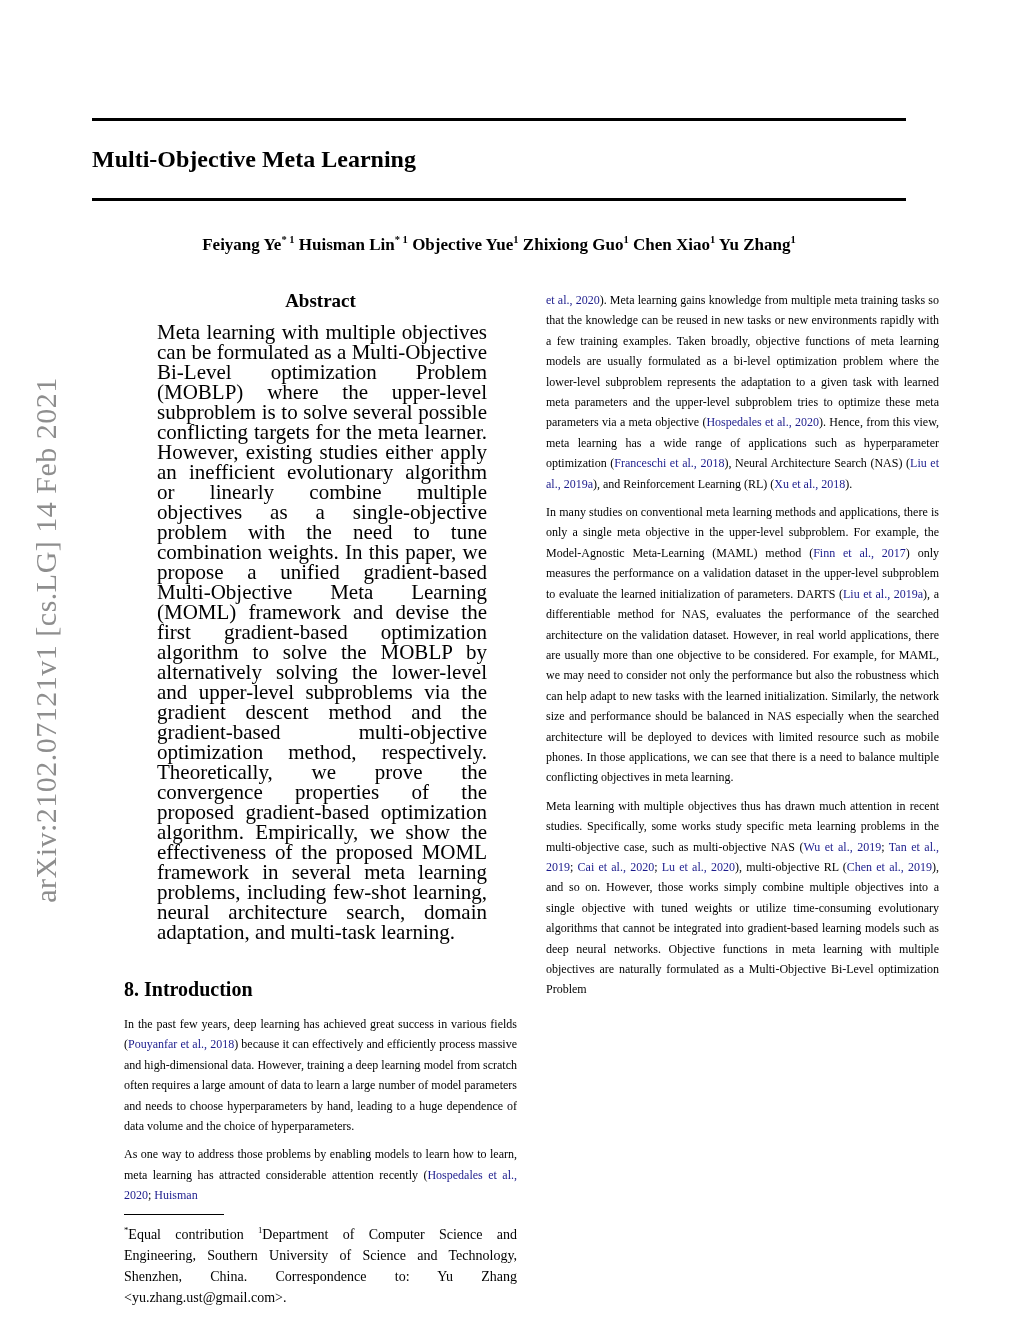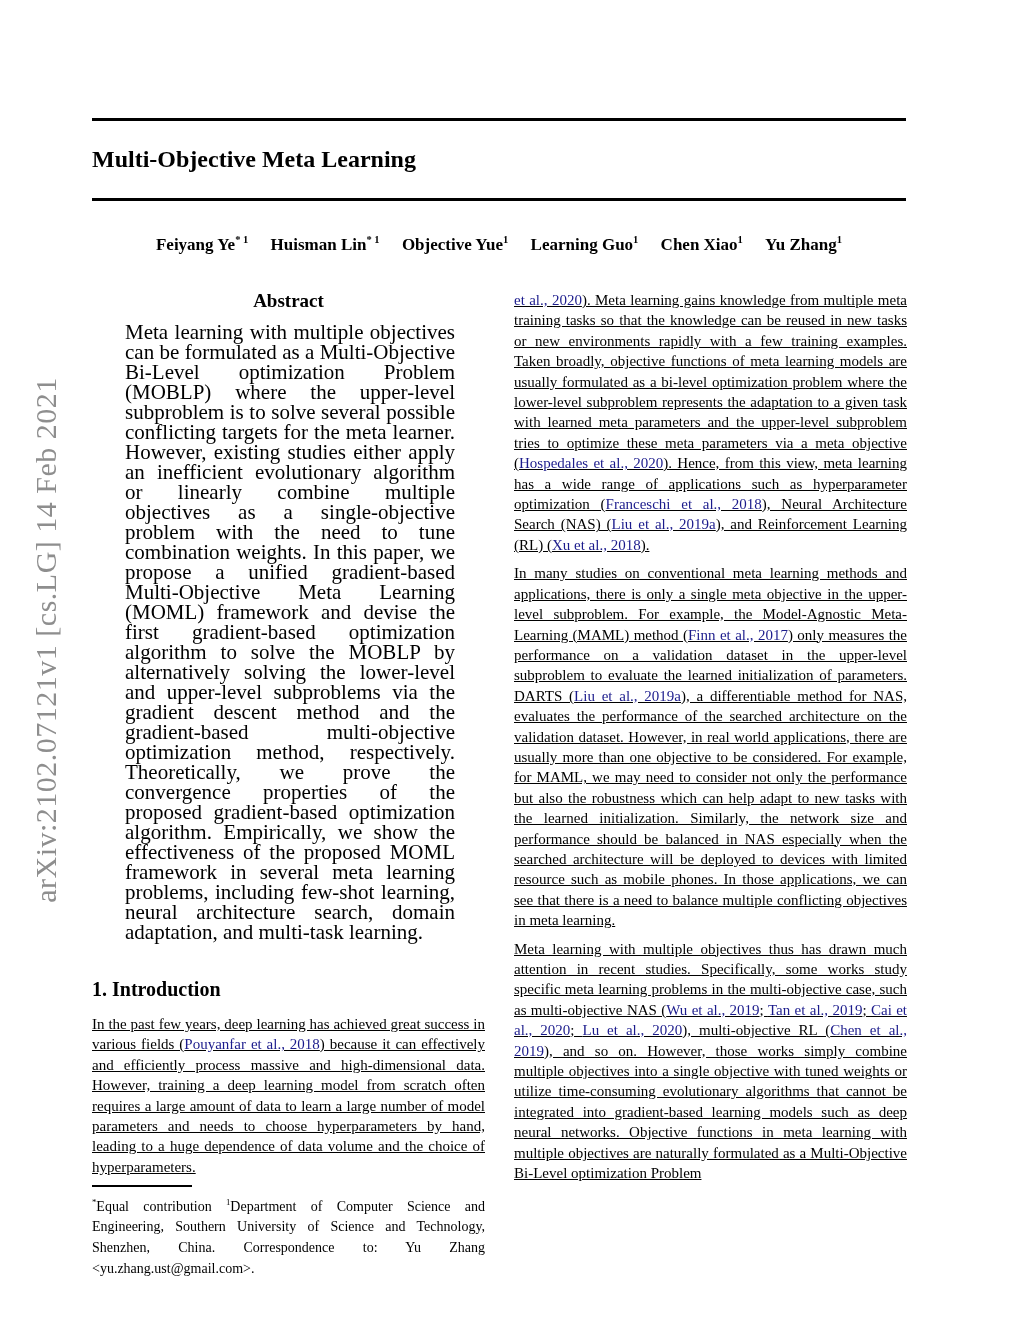--- a/index.html
+++ b/index.html
@@ -45,25 +45,26 @@
   }
   .authors {
     position: absolute;
     left: 92px;
     width: 814px;
     top: 234px;
     text-align: center;
     font-size: 17px;
     font-weight: bold;
   }
-  .author { margin: 0 9px; white-space: nowrap; }
+  .author { margin: 0 0; white-space: nowrap; }
   .author sup { font-size: 62%; font-weight: bold; }
   .col {
     position: absolute;
     width: 393px;
+    margin-left: 32px;
   }
   .col-left  { left: 92px;  top: 290px; }
   .col-right { left: 514px; top: 290px; }
   .abstract-heading {
     margin: 0 0 10px 0;
     text-align: center;
     font-size: 19px;
     font-weight: bold;
   }
   .abstract-body {
@@ -73,25 +74,24 @@
     text-align: justify;
     hyphens: auto;
   }
   .section-heading {
     margin: 36px 0 13px 0;
     font-size: 20px;
     font-weight: bold;
   }
   .body-par {
     margin: 0 0 8px 0;
-    font-size: 15px;
+    font-size: 12px;
     line-height: 20.4px;
     text-align: justify;
     hyphens: auto;
-    text-decoration: underline;
   }
   .cite { color: #1b1b8c; }
   .footnote-rule {
     width: 100px;
     height: 1.5px;
     background: #000000;
     margin: 8px 0 5px 0;
   }
   .footnote {
     margin: 0;
@@ -112,33 +112,34 @@
   <div class="rule rule-top"></div>
 
   <h1 class="title">Multi-Objective Meta Learning</h1>
 
   <div class="rule rule-mid"></div>
 
   <div class="authors">
     <span class="author"><span>Feiyang Ye</span><sup>* 1</sup></span>
     <span class="author"><span>Huisman Lin</span><sup>* 1</sup></span>
     <span class="author"><span>Objective Yue</span><sup>1</sup></span>
-    <span class="author"><span>Learning Guo</span><sup>1</sup></span>
+    <span class="author"><span>Zhixiong Guo</span><sup>1</sup></span>
     <span class="author"><span>Chen Xiao</span><sup>1</sup></span>
     <span class="author"><span>Yu Zhang</span><sup>1</sup></span>
   </div>
 
   <div class="col col-left">
     <h2 class="abstract-heading">Abstract</h2>
     <p class="abstract-body">Meta learning with multiple objectives can be formulated as a Multi-Objective Bi-Level optimization Problem (MOBLP) where the upper-level subproblem is to solve several possible conflicting targets for the meta learner. However, existing studies either apply an inefficient evolutionary algorithm or linearly combine multiple objectives as a single-objective problem with the need to tune combination weights. In this paper, we propose a unified gradient-based Multi-Objective Meta Learning (MOML) framework and devise the first gradient-based optimization algorithm to solve the MOBLP by alternatively solving the lower-level and upper-level subproblems via the gradient descent method and the gradient-based multi-objective optimization method, respectively. Theoretically, we prove the convergence properties of the proposed gradient-based optimization algorithm. Empirically, we show the effectiveness of the proposed MOML framework in several meta learning problems, including few-shot learning, neural architecture search, domain adaptation, and multi-task learning.</p>
 
-    <h2 class="section-heading">1. Introduction</h2>
+    <h2 class="section-heading">8. Introduction</h2>
 
     <p class="body-par"><span>In the past few years, deep learning has achieved great success in various fields (</span><span class="cite">Pouyanfar et al., 2018</span><span>) because it can effectively and efficiently process massive and high-dimensional data. However, training a deep learning model from scratch often requires a large amount of data to learn a large number of model parameters and needs to choose hyperparameters by hand, leading to a huge dependence of data volume and the choice of hyperparameters.</span></p>
 
+    <p class="body-par"><span>As one way to address those problems by enabling models to learn how to learn, meta learning has attracted considerable attention recently (</span><span class="cite">Hospedales et al., 2020</span><span>; </span><span class="cite">Huisman</span></p>
 
     <div class="footnote-rule"></div>
 
     <p class="footnote"><sup>*</sup><span>Equal contribution    </span><sup>1</sup><span>Department of Computer Science and Engineering, Southern University of Science and Technology, Shenzhen, China.  Correspondence to:  Yu Zhang &lt;yu.zhang.ust@gmail.com&gt;.</span></p>
   </div>
 
   <div class="col col-right">
     <p class="body-par"><span class="cite">et al., 2020</span><span>). Meta learning gains knowledge from multiple meta training tasks so that the knowledge can be reused in new tasks or new environments rapidly with a few training examples. Taken broadly, objective functions of meta learning models are usually formulated as a bi-level optimization problem where the lower-level subproblem represents the adaptation to a given task with learned meta parameters and the upper-level subproblem tries to optimize these meta parameters via a meta objective (</span><span class="cite">Hospedales et al., 2020</span><span>). Hence, from this view, meta learning has a wide range of applications such as hyperparameter optimization (</span><span class="cite">Franceschi et al., 2018</span><span>), Neural Architecture Search (NAS) (</span><span class="cite">Liu et al., 2019a</span><span>), and Reinforcement Learning (RL) (</span><span class="cite">Xu et al., 2018</span><span>).</span></p>
 
     <p class="body-par"><span>In many studies on conventional meta learning methods and applications, there is only a single meta objective in the upper-level subproblem. For example, the Model-Agnostic Meta-Learning (MAML) method (</span><span class="cite">Finn et al., 2017</span><span>) only measures the performance on a validation dataset in the upper-level subproblem to evaluate the learned initialization of parameters. DARTS (</span><span class="cite">Liu et al., 2019a</span><span>), a differentiable method for NAS, evaluates the performance of the searched architecture on the validation dataset. However, in real world applications, there are usually more than one objective to be considered. For example, for MAML, we may need to consider not only the performance but also the robustness which can help adapt to new tasks with the learned initialization. Similarly, the network size and performance should be balanced in NAS especially when the searched architecture will be deployed to devices with limited resource such as mobile phones. In those applications, we can see that there is a need to balance multiple conflicting objectives in meta learning.</span></p>

